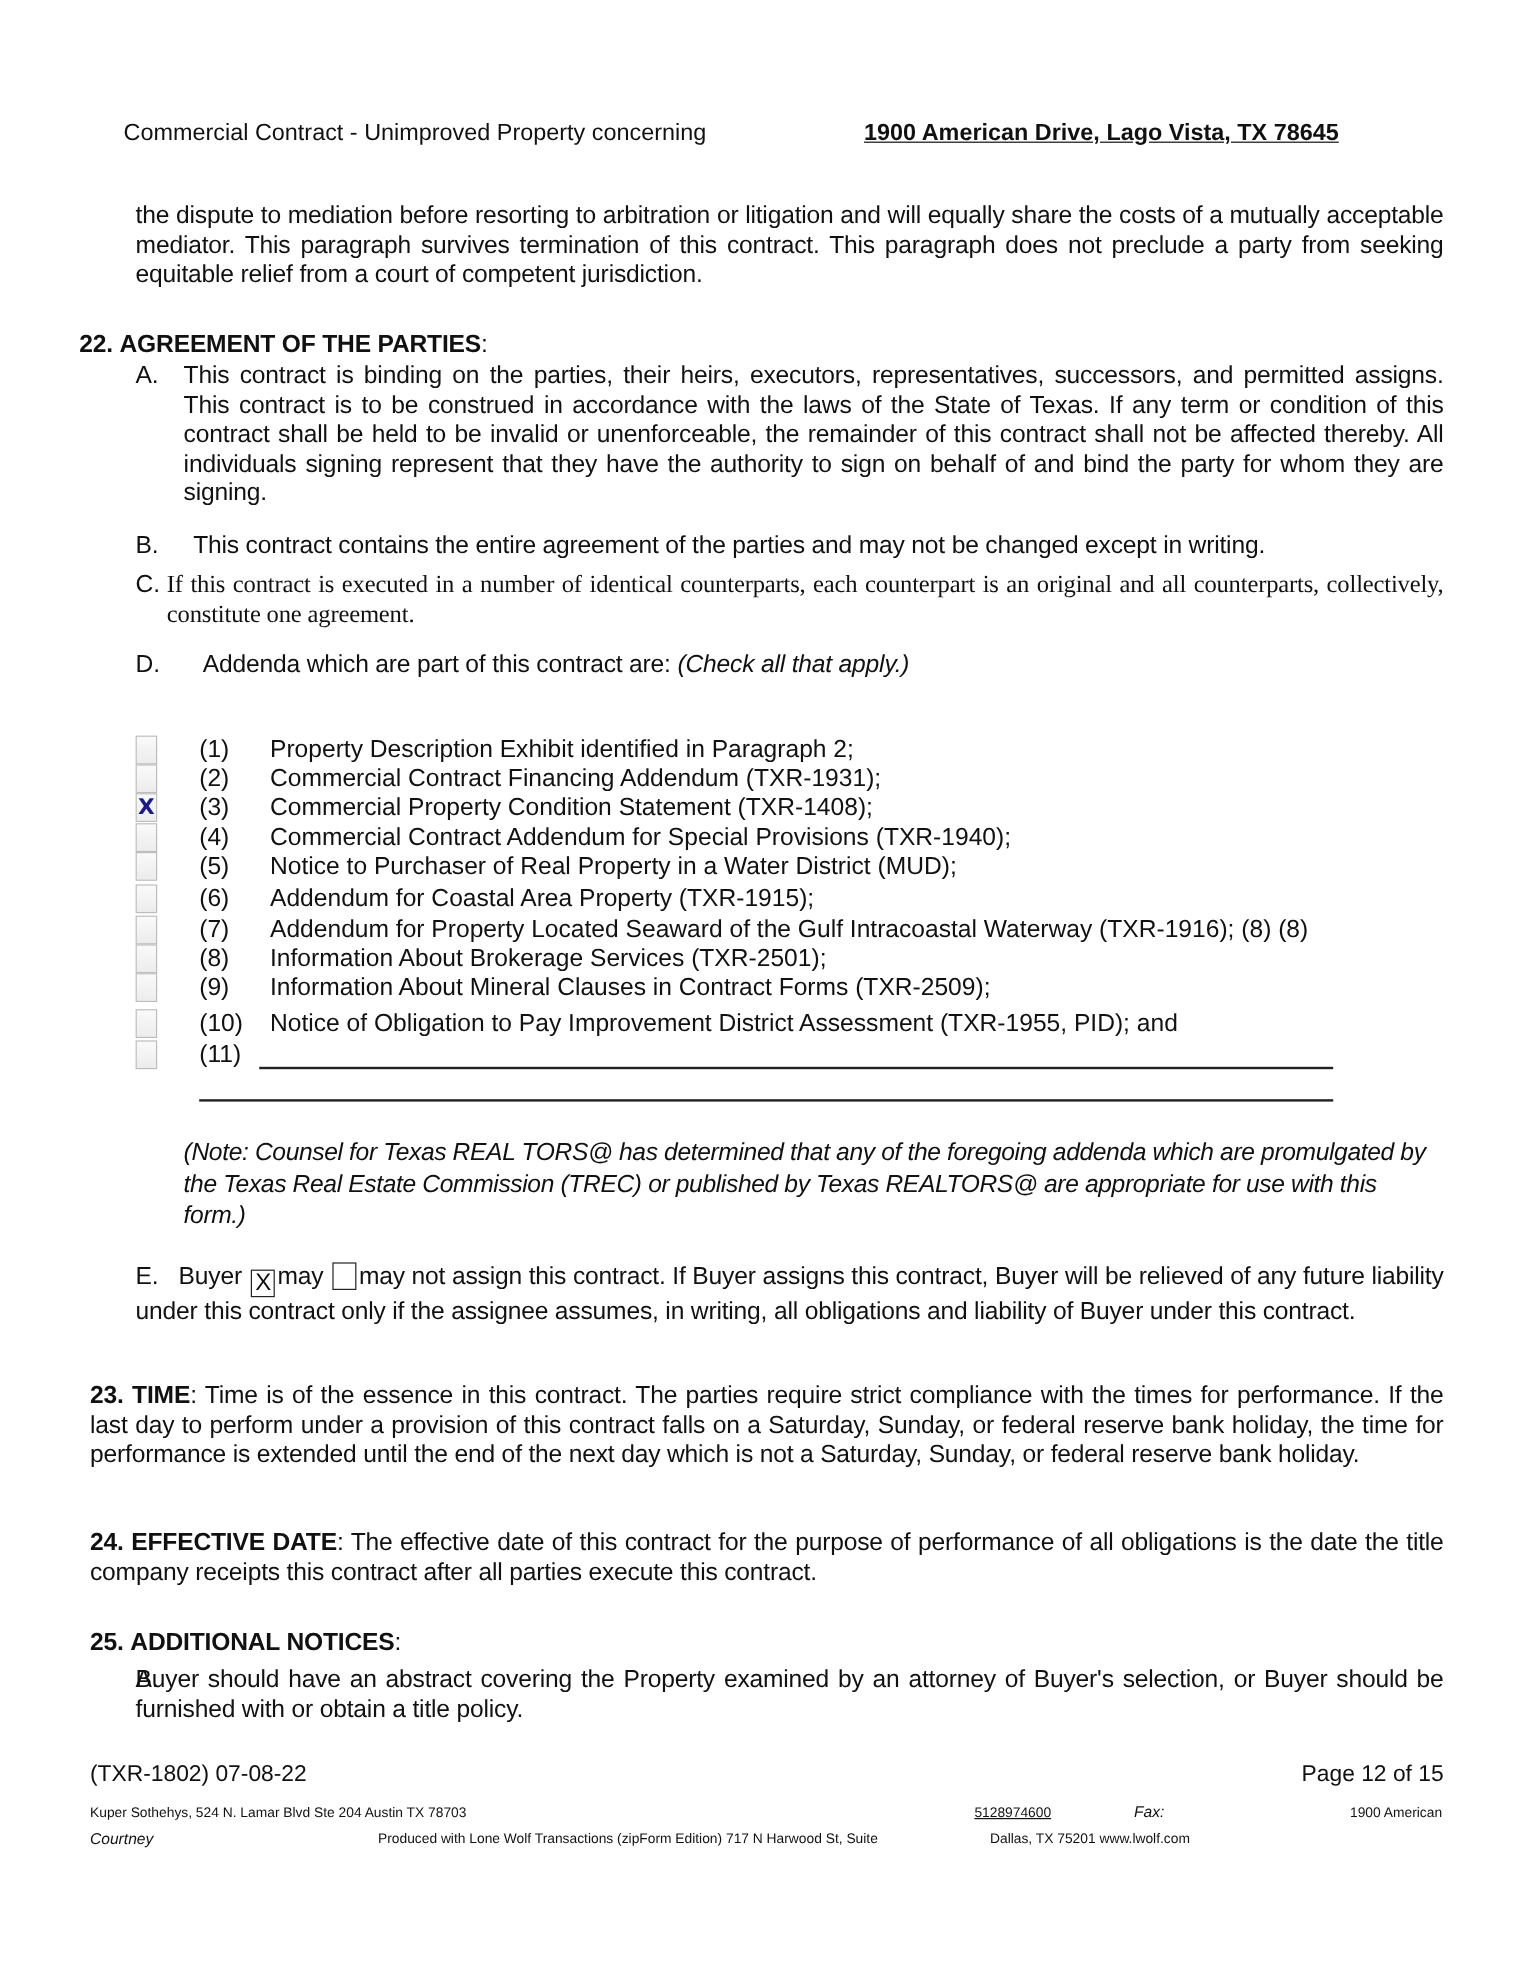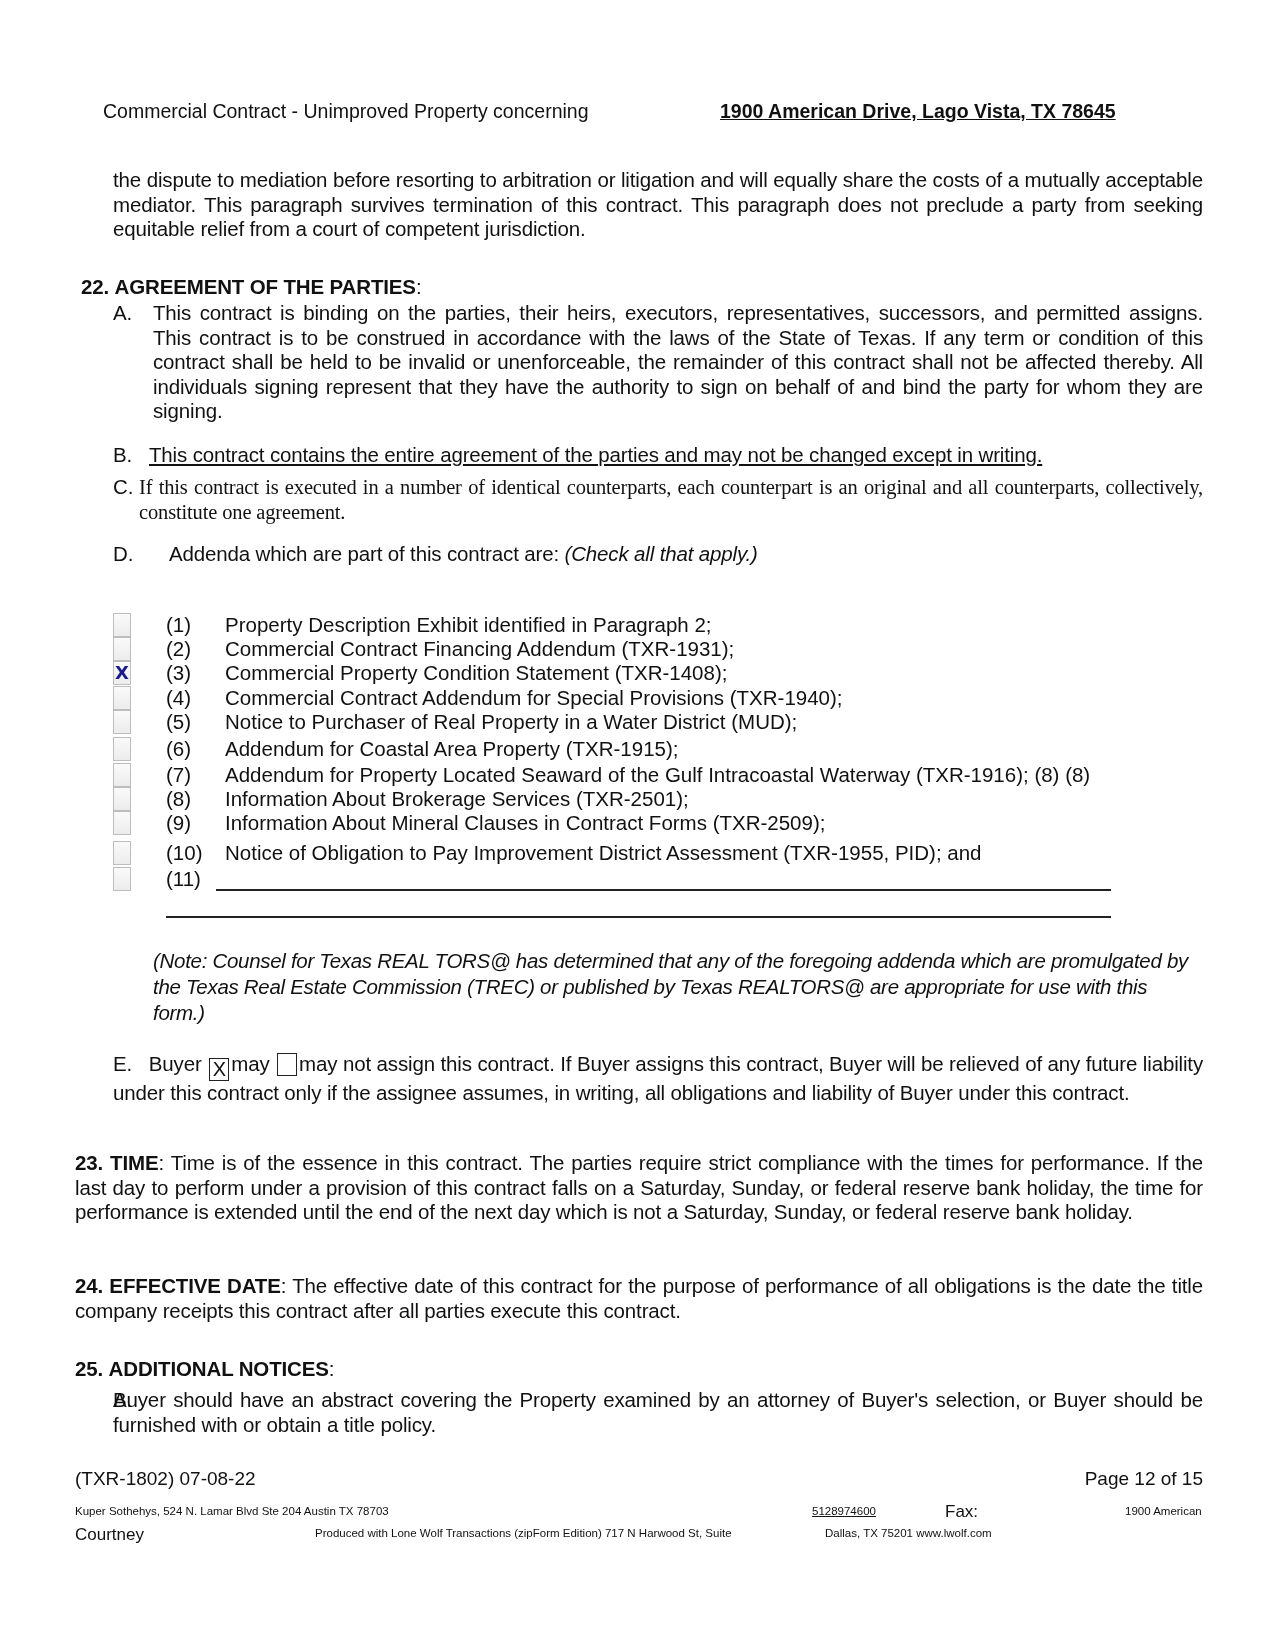--- a/index.html
+++ b/index.html
@@ -15,43 +15,43 @@
   .addenda-row { position: absolute; left: 0; height: 24px; font-size: 20.5px; line-height: 24px; white-space: nowrap; }
   .addenda-num { position: absolute; left: 166px; }
   .addenda-label { position: absolute; left: 225px; }
   .cbx { position: absolute; left: 0; width: 18px; height: 24px; border: 1px solid #bdbdbd; background: linear-gradient(#fafafa,#ececec); box-sizing: border-box; font-family: "DejaVu Sans", sans-serif; font-weight: bold; color: #1a1a8c; font-size: 18px; line-height: 22px; text-align: center; }
   .blank-line { position: absolute; border-bottom: 2px solid #222; height: 0; }
   .note { left: 153px; top: 948px; width: 1050px; font-style: italic; font-size: 20.5px; line-height: 26px; letter-spacing: -0.3px; }
   .inline-box { display: inline-block; width: 20px; height: 23px; border: 1px solid #222; vertical-align: -5px; box-sizing: border-box; text-align: center; line-height: 21px; font-size: 20px; margin: 0 2px; }
   .footer-form { left: 75px; top: 1468px; font-size: 19px; font-family: "Liberation Sans", sans-serif; }
   .footer-page { right: 72px; top: 1468px; font-size: 19px; }
   .footer-small { font-size: 11.5px; }
-  .footer-med { font-size: 17px; }
+  .footer-med { font-size: 13px; font-style: italic; }
 </style>
 </head>
 <body>
 
 <div class="abs hdr-left">Commercial Contract - Unimproved Property concerning</div>
 <div class="abs hdr-right">1900 American Drive, Lago Vista, TX 78645</div>
 
 <div class="abs body-text para-top">the dispute to mediation before resorting to arbitration or litigation and will equally share the costs of a mutually acceptable mediator. This paragraph survives termination of this contract. This paragraph does not preclude a party from seeking equitable relief from a court of competent jurisdiction.</div>
 
-<div class="abs body-text" style="left:81px; top:275px;">
+<div class="abs body-text" style="left:66px; top:275px;">
   <span class="sec-head">22.</span>
   <span class="sec-head">AGREEMENT OF THE PARTIES</span><span>:</span>
 </div>
 
 <div class="abs body-text" style="left:113px; top:301px; width:1090px;">
   <span class="letter" style="left:0; top:0;">A.</span>
   <div style="margin-left:40px;">This contract is binding on the parties, their heirs, executors, representatives, successors, and permitted assigns. This contract is to be construed in accordance with the laws of the State of Texas. If any term or condition of this contract shall be held to be invalid or unenforceable, the remainder of this contract shall not be affected thereby. All individuals signing represent that they have the authority to sign on behalf of and bind the party for whom they are signing.</div>
 </div>
 
 <div class="abs body-text" style="left:113px; top:443px; width:1090px;">
   <span class="letter" style="left:0; top:0;">B.</span>
-  <div style="margin-left:36px;text-decoration:underline;">This contract contains the entire agreement of the parties and may not be changed except in writing.</div>
+  <div style="margin-left:48px;">This contract contains the entire agreement of the parties and may not be changed except in writing.</div>
 </div>
 
 <div class="abs body-text" style="left:113px; top:475px; width:1090px;">
   <span class="letter" style="left:0; top:0;">C.</span>
   <div style="margin-left:26px;font-family:Liberation Serif, serif;">If this contract is executed in a number of identical counterparts, each counterpart is an original and all counterparts, collectively, constitute one agreement.</div>
 </div>
 
 <div class="abs body-text" style="left:113px; top:542px; width:1090px;">
   <span class="letter" style="left:0; top:0;">D.</span>
   <div style="margin-left:56px;">

